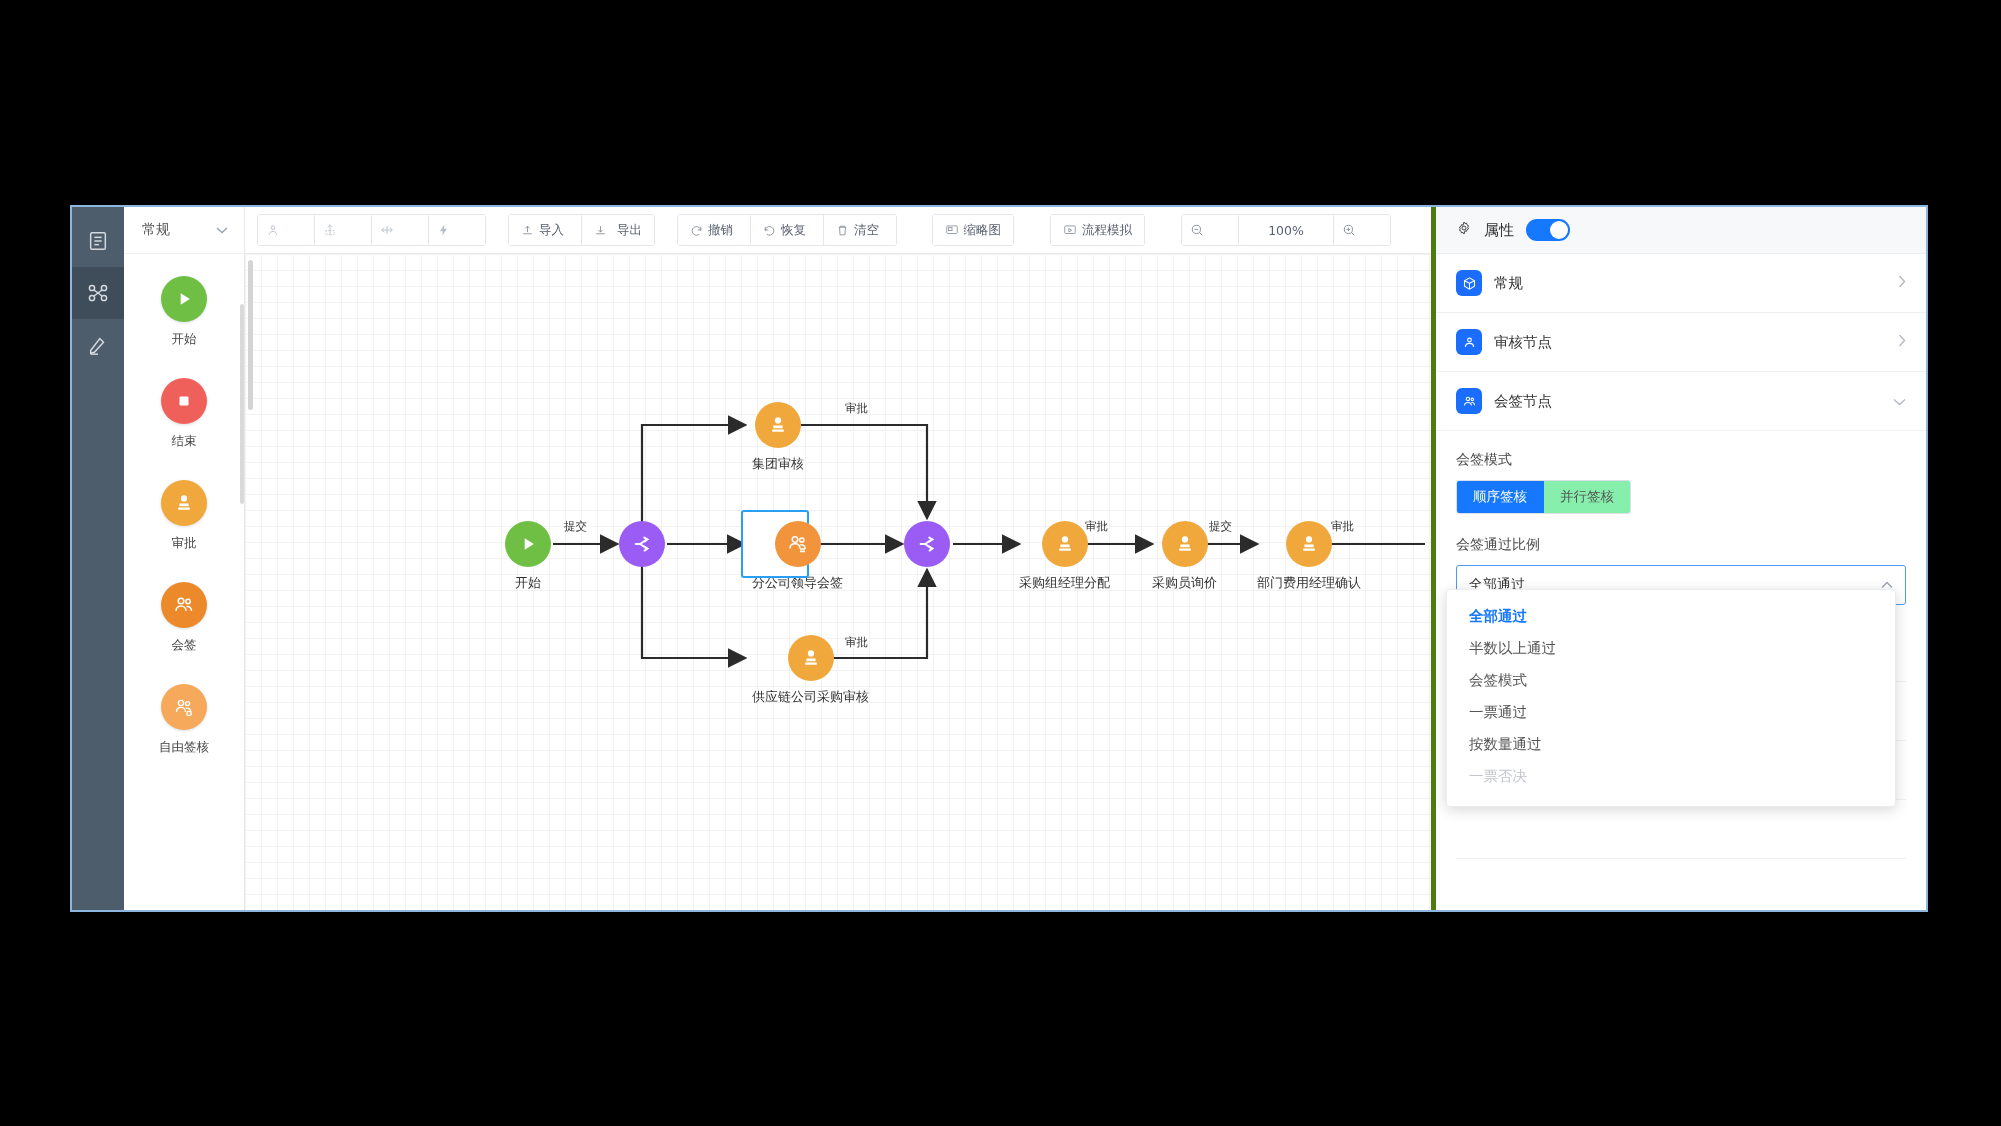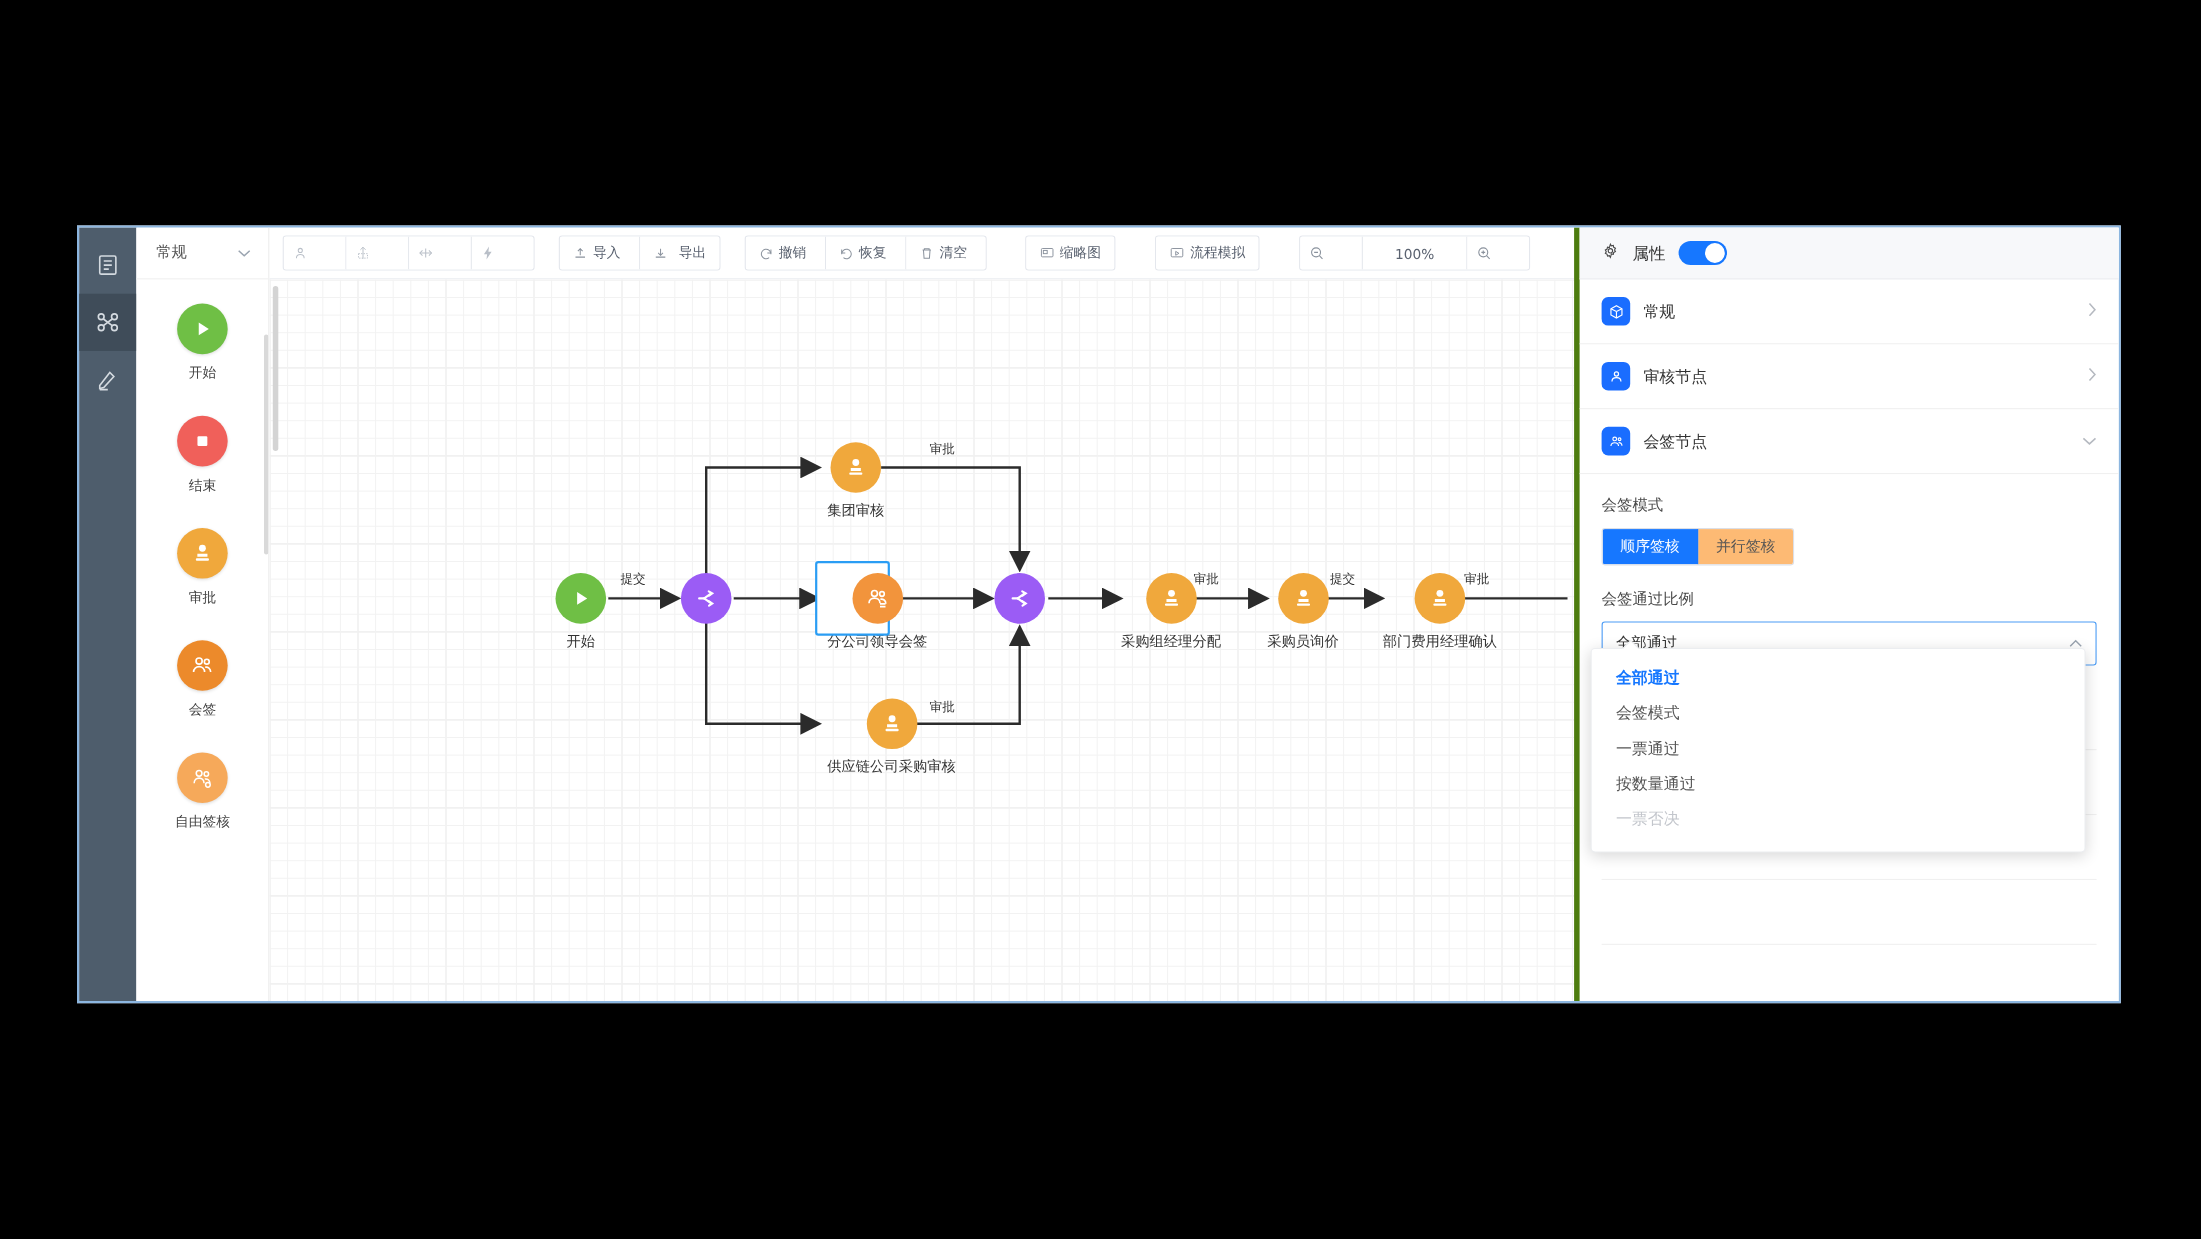--- a/index.html
+++ b/index.html
@@ -69,21 +69,21 @@
   .toggle .knob{position:absolute;right:2px;top:2px;width:18px;height:18px;border-radius:50%;background:#fff;}
 
   .prop-row{height:58px;display:flex;align-items:center;padding:0 20px;border-bottom:1px solid #f0f0f0;cursor:pointer;gap:12px;}
   .prop-row .sq{width:26px;height:26px;border-radius:6px;background:#1a6dff;display:flex;align-items:center;justify-content:center;flex:0 0 26px;}
   .prop-row .nm{font-size:14.5px;color:#333;flex:1;}
   .prop-row .arw{color:#b5b9c0;font-size:13px;}
 
   .prop-body{padding:20px 20px 0 20px;}
   .field-label{font-size:14px;color:#4a4a4a;margin-bottom:11px;}
   .seg{display:inline-flex;border:1px solid #dcdfe6;border-radius:3px;overflow:hidden;margin-bottom:22px;}
-  .seg-btn{padding:0 16px;height:32px;display:flex;align-items:center;font-size:13.5px;color:#555;background:#fdba74;border-right:1px solid #dcdfe6;cursor:pointer;}
+  .seg-btn{padding:0 16px;height:32px;display:flex;align-items:center;font-size:13.5px;color:#555;background:#86efac;border-right:1px solid #dcdfe6;cursor:pointer;}
   .seg-btn:last-child{border-right:none;}
   .seg-btn.active{background:#1677ff;color:#fff;border-color:#1677ff;}
 
   .select{height:38px;border:1px solid #4a9bf5;border-radius:3px;display:flex;align-items:center;padding:0 12px;font-size:14px;color:#333;cursor:pointer;}
   .select .val{flex:1;}
   .select .caret{color:#9aa4b0;font-size:12px;}
 
   .dropdown{position:absolute;left:10px;top:382px;width:448px;background:#fff;border-radius:4px;
             box-shadow:0 3px 14px rgba(0,0,0,.16);border:1px solid #ebedf0;padding:10px 0 14px 0;z-index:40;}
   .dropdown:before{content:"";position:absolute;top:-6px;left:30px;width:10px;height:10px;background:#fff;
@@ -559,19 +559,20 @@
       <div class="hidden-row">
           <span class="sq"></span>
         </div>
       <div class="hidden-row">
           <span class="sq"></span>
         </div>
     </div>
 
     <div class="dropdown">
       <div class="dd-item selected">全部通过</div>
+      <div class="dd-item">半数以上通过</div>
       <div class="dd-item">会签模式</div>
       <div class="dd-item">一票通过</div>
       <div class="dd-item">按数量通过</div>
       <div class="dd-item disabled">一票否决</div>
     </div>
   </div>
 </div>
 
 </body></html>

